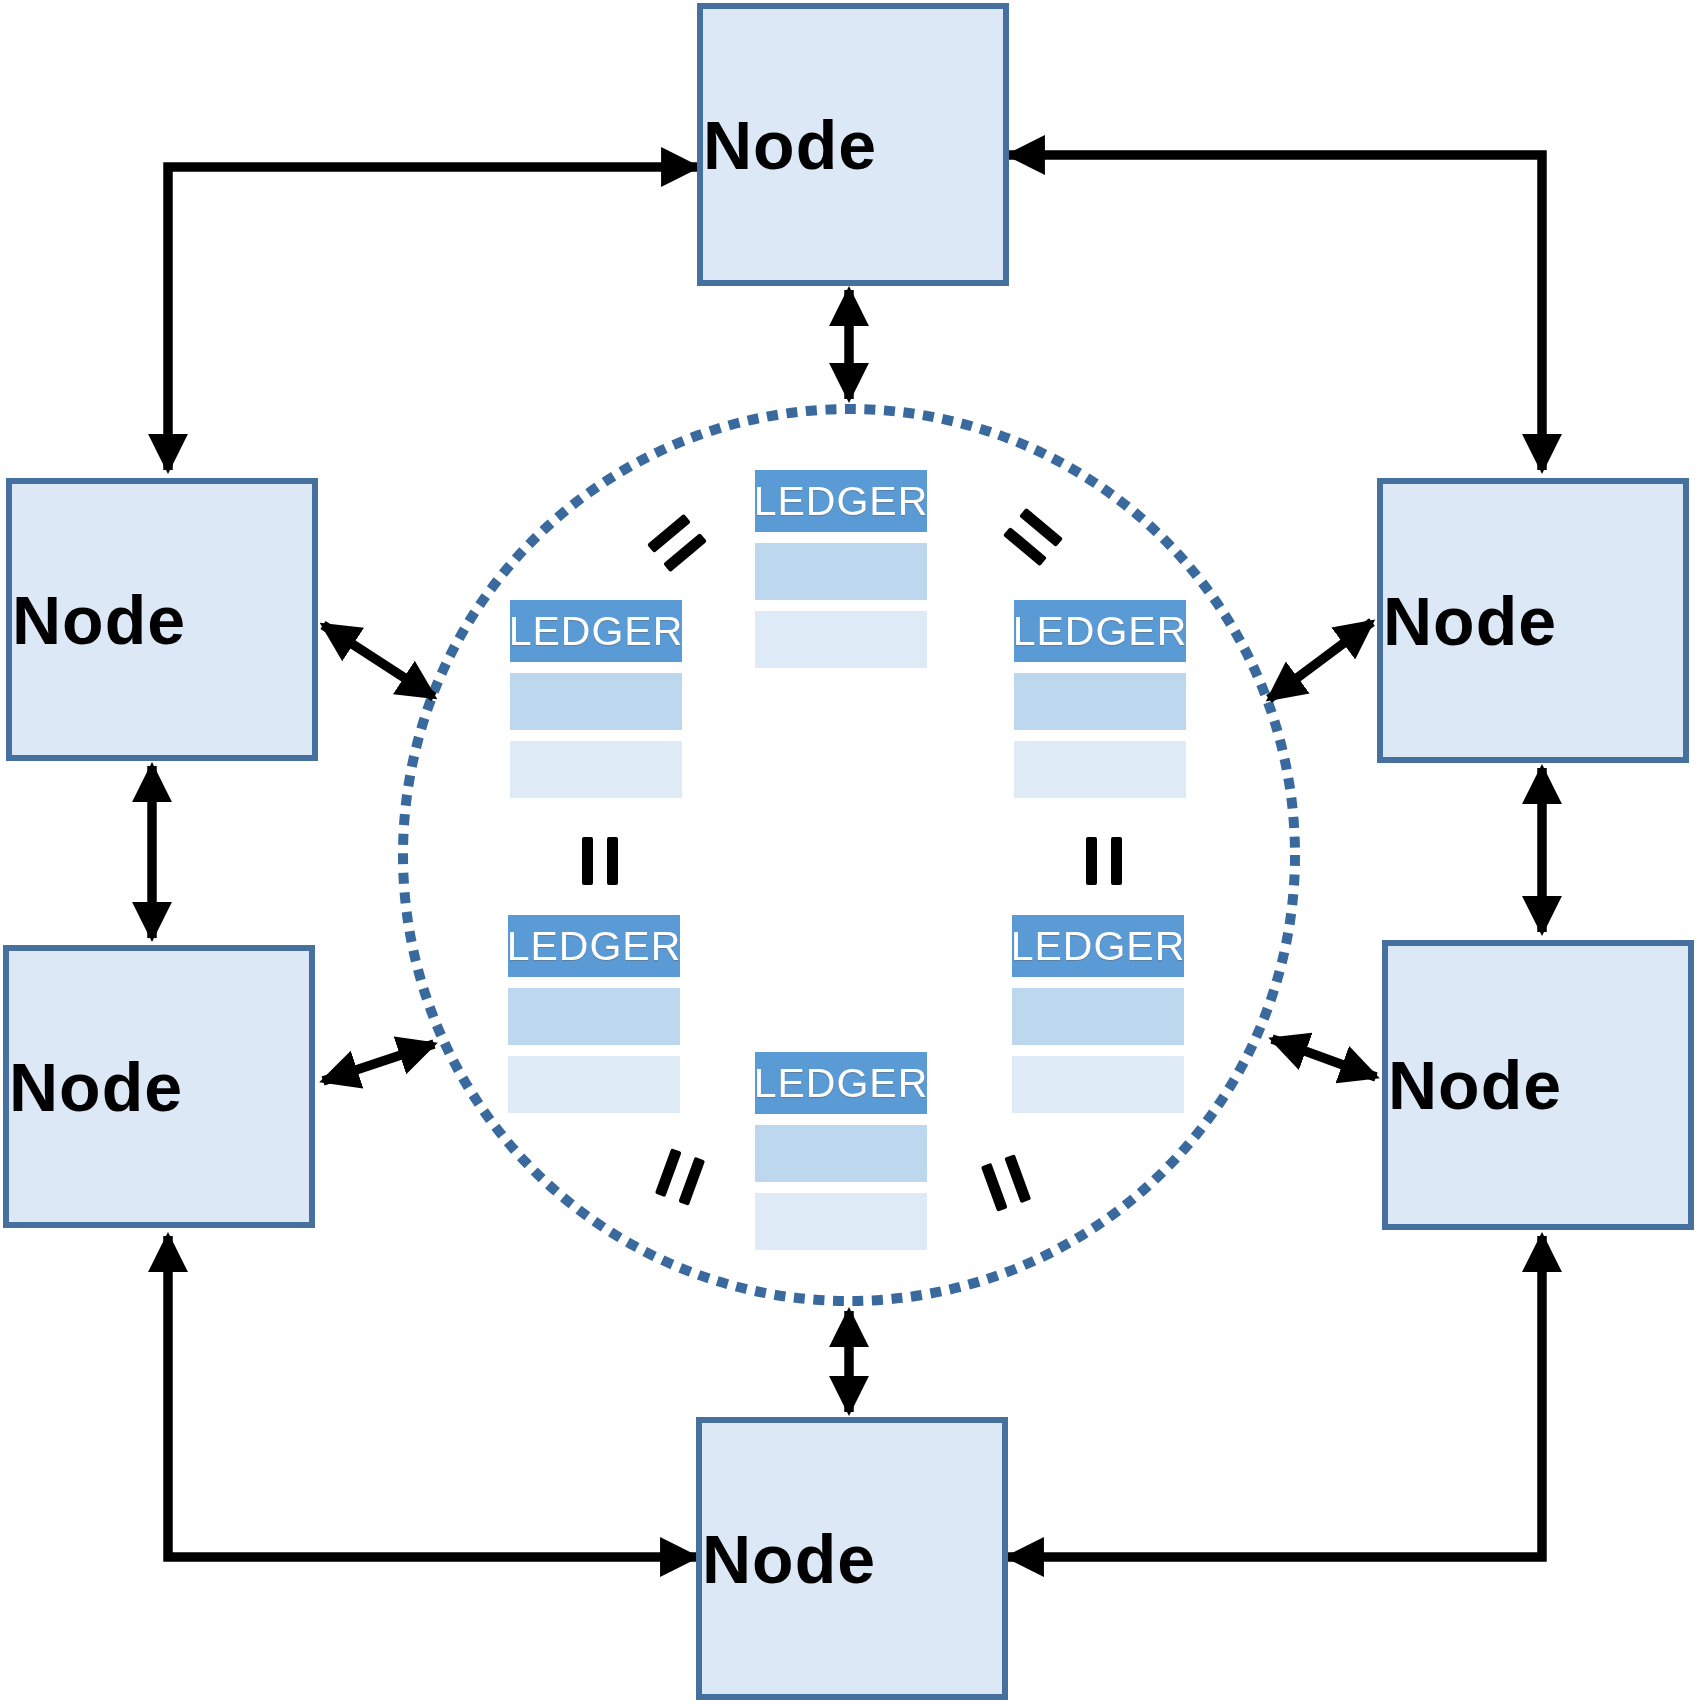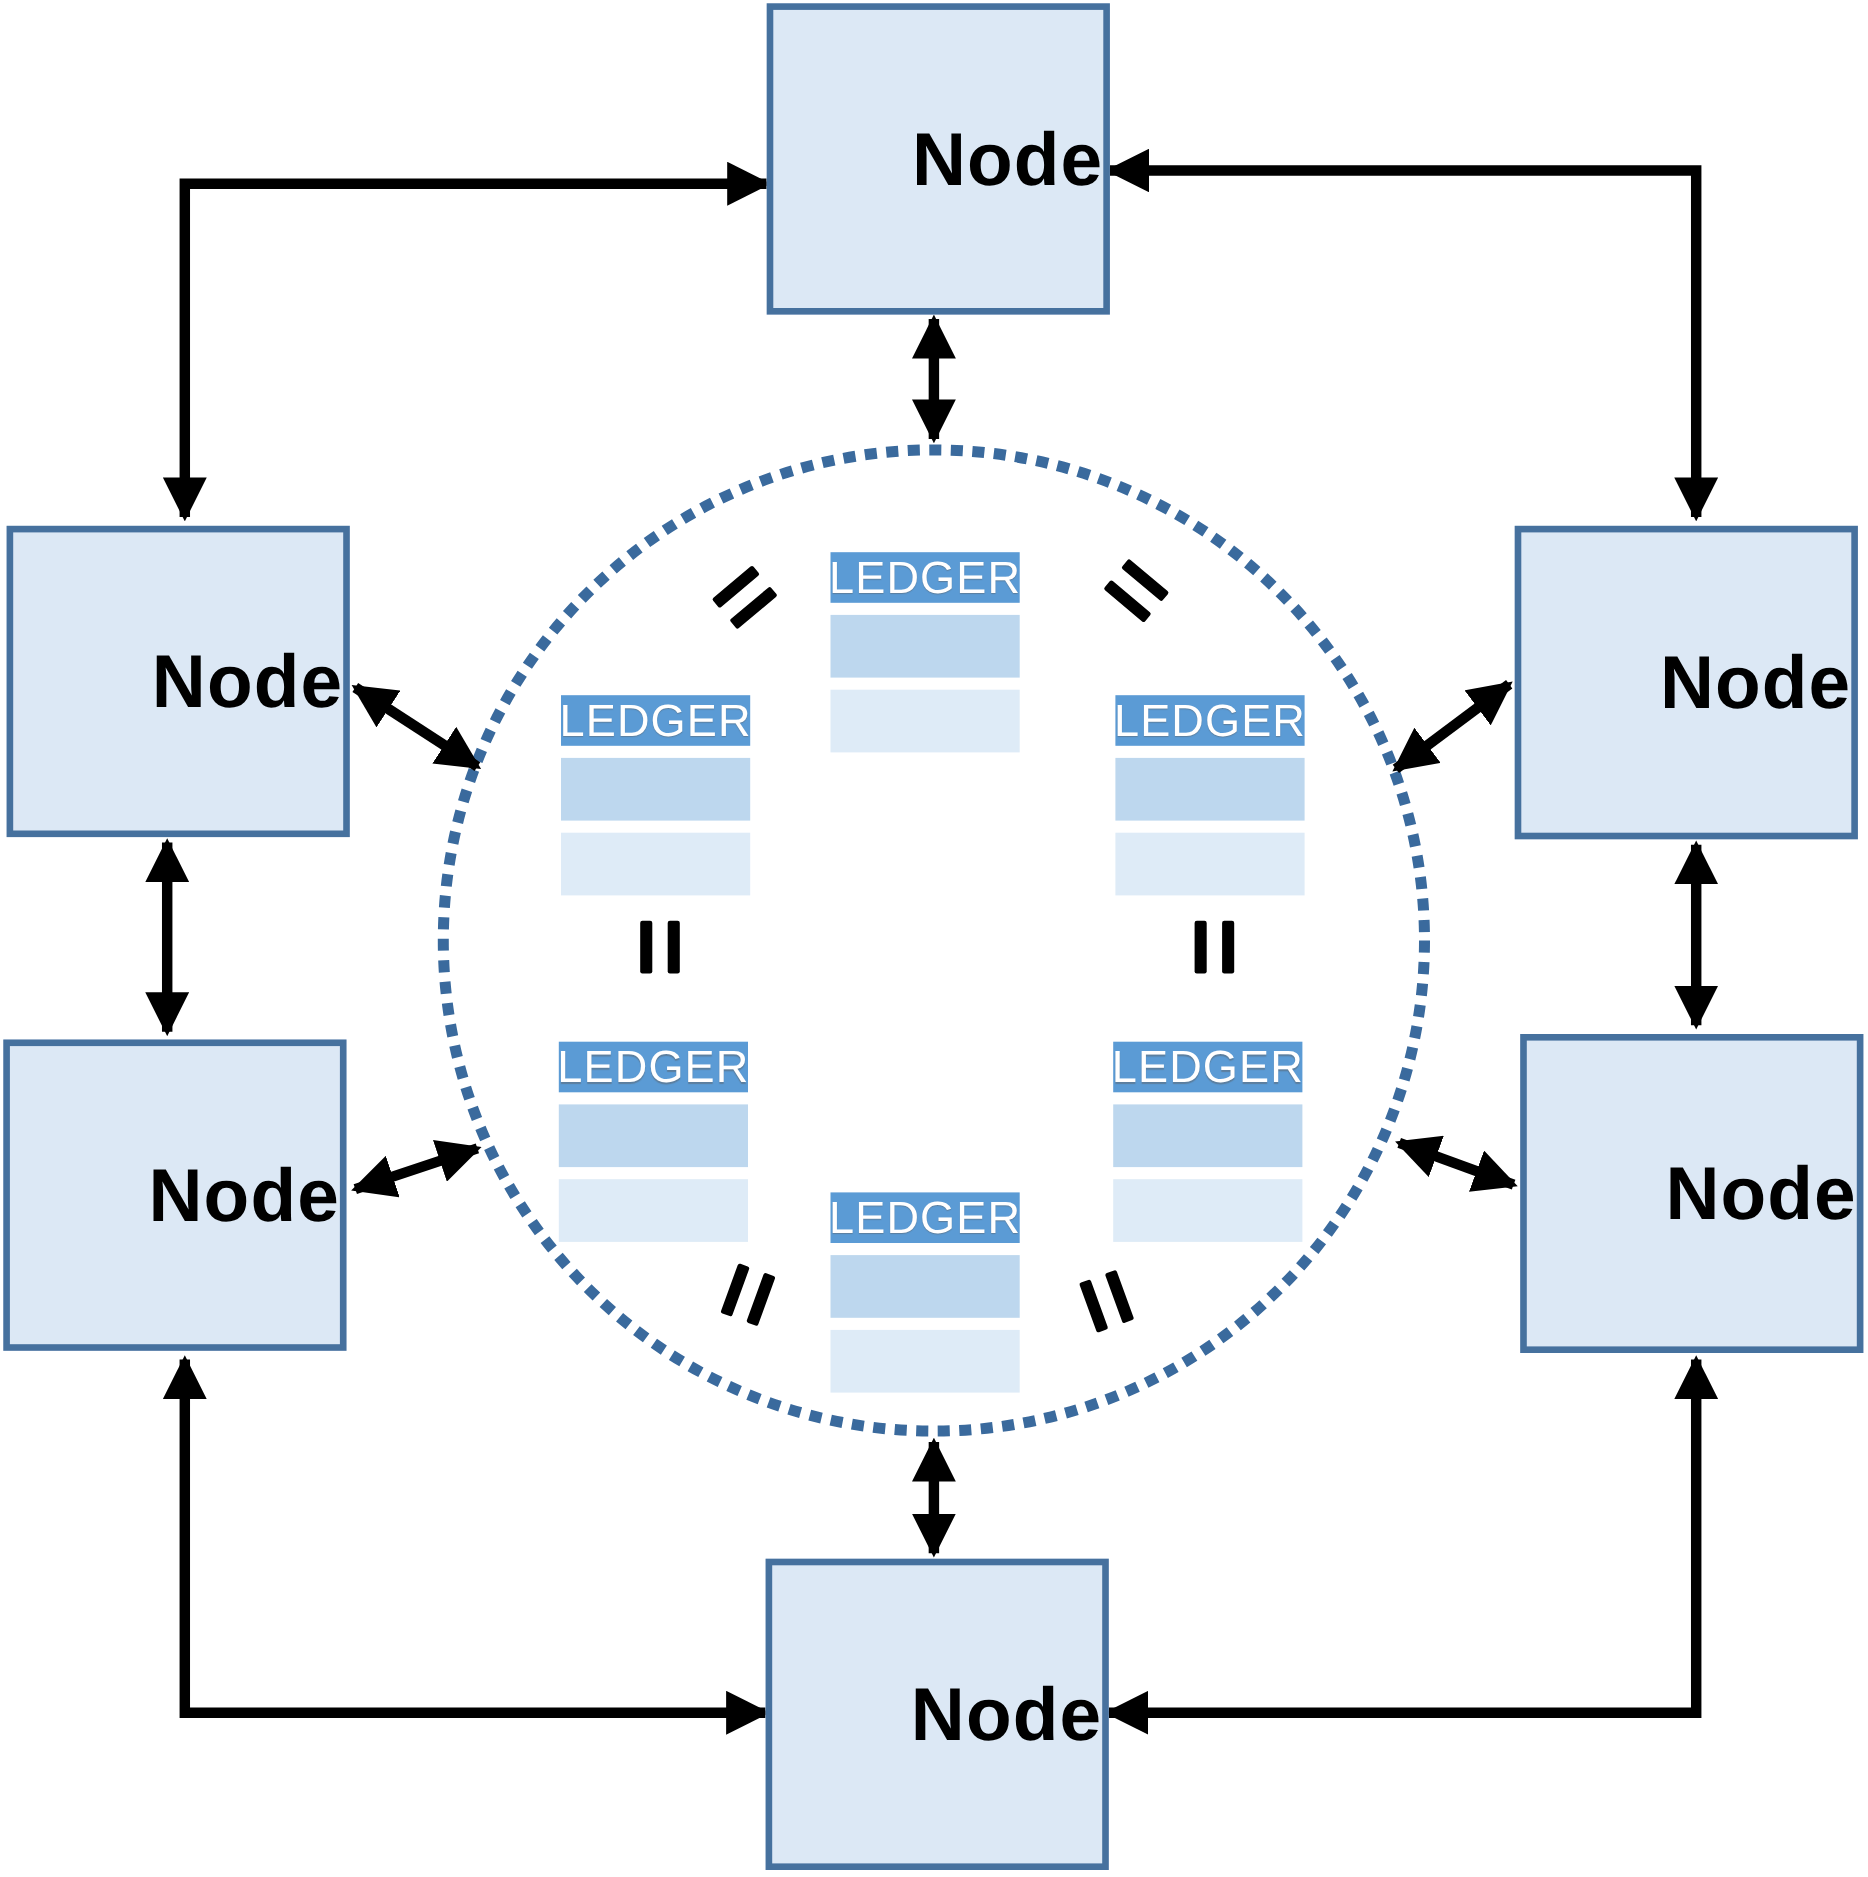--- a/index.html
+++ b/index.html
@@ -6,27 +6,27 @@
     --node-fill:#dce8f5; --node-border:#46719e; --ledger-header:#5b9bd5;
     --ledger-row-medium:#bdd7ee; --ledger-row-light:#deebf7;
     --circle-dots:#3a6a9d; --arrow:#000000; --text:#000000; --bg:#ffffff;
   }
   html,body{margin:0;padding:0;background:var(--bg);}
   #canvas{position:relative;width:1698px;height:1706px;background:var(--bg);
           font-family:"Liberation Sans",sans-serif;overflow:hidden;}
   #arrows{position:absolute;left:0;top:0;width:1698px;height:1706px;}
 
   .node{position:absolute;background:var(--node-fill);border:6px solid var(--node-border);
-        display:flex;align-items:center;justify-content:flex-end;box-sizing:border-box;}
+        display:flex;align-items:center;justify-content:flex-start;box-sizing:border-box;}
   .node span{font-size:68px;font-weight:700;color:var(--text);letter-spacing:1px;}
 
   .ledger{position:absolute;width:172px;}
-  .ledger .hd{height:46px;background:var(--ledger-header);color:#fff;font-size:41px;
+  .ledger .hd{height:62px;background:var(--ledger-header);color:#fff;font-size:41px;
         display:flex;align-items:center;justify-content:center;letter-spacing:1px;
-        text-shadow:0 1px 1px rgba(90,90,90,.45);margin-bottom:11px;margin-top:32px;}
+        text-shadow:0 1px 1px rgba(90,90,90,.45);margin-bottom:11px;}
   .ledger .row{height:57px;margin-bottom:11px;}
   .ledger .m{background:var(--ledger-row-medium);}
   .ledger .l{background:var(--ledger-row-light);}
 
   .consensus{position:absolute;left:672px;top:824px;width:360px;height:76px;
         display:flex;align-items:center;justify-content:center;
         font-size:72px;font-weight:700;color:var(--text);}
 
   .eq{position:absolute;width:48px;height:36px;display:flex;flex-direction:column;
       justify-content:space-between;}

